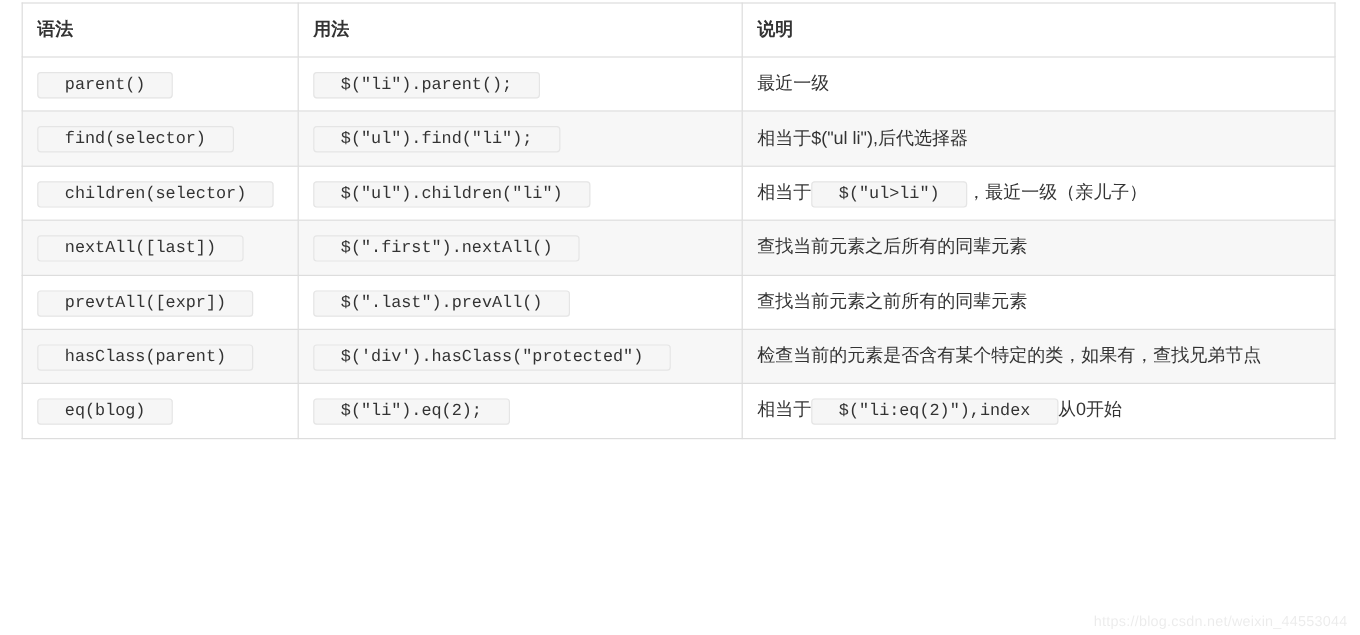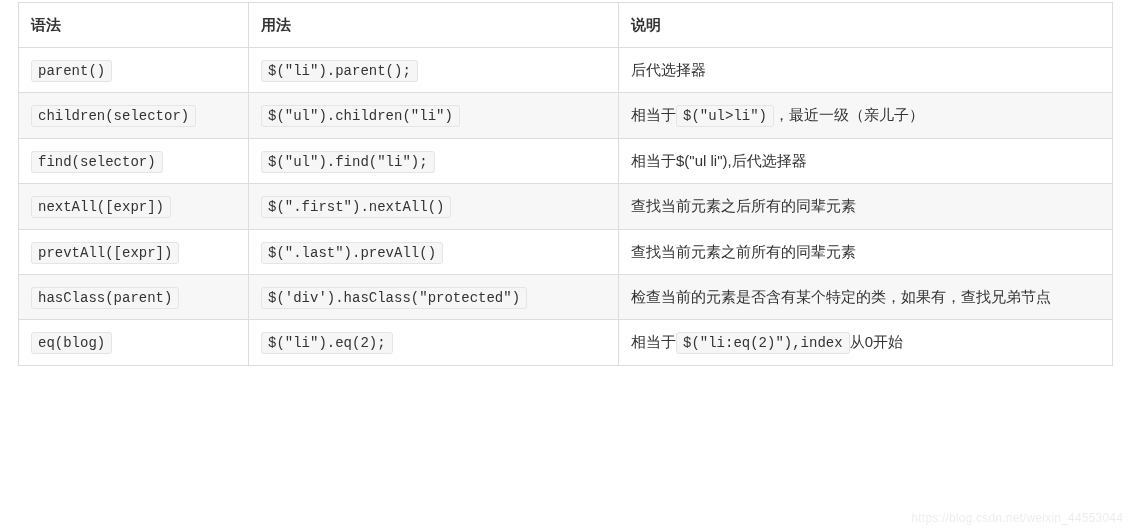--- a/index.html
+++ b/index.html
@@ -38,21 +38,21 @@
   }
   col.c1 { width: 230px; }
   col.c2 { width: 370px; }
   col.c3 { width: auto; }
   code {
     font-family: Consolas, "Courier New", monospace;
     font-size: 14px;
     background: #f6f6f6;
     border: 1px solid #e5e5e5;
     border-radius: 3px;
-    padding: 2px 6px;
+    padding: 2px 22px;
     color: #333;
     white-space: nowrap;
   }
   .desc-text { }
   .watermark {
     position: absolute;
     right: 10px;
     bottom: 4px;
     font-size: 12px;
     color: rgba(0,0,0,0.08);
@@ -77,34 +77,34 @@
     <tr>
       <th>语法</th>
       <th>用法</th>
       <th>说明</th>
     </tr>
   </thead>
   <tbody id="tbody">
           <tr>
             <td><code>parent()</code></td>
             <td><code>$("li").parent();</code></td>
-            <td><span class="desc-text">后代选择器</span></td>
+            <td><span class="desc-text">最近一级</span></td>
+          </tr>
+          <tr>
+            <td><code>find(selector)</code></td>
+            <td><code>$("ul").find("li");</code></td>
+            <td><span class="desc-text">相当于$("ul li"),后代选择器</span></td>
           </tr>
           <tr>
             <td><code>children(selector)</code></td>
             <td><code>$("ul").children("li")</code></td>
             <td><span class="desc-text">相当于</span><code>$("ul&gt;li")</code><span class="desc-text">，最近一级（亲儿子）</span></td>
           </tr>
           <tr>
-            <td><code>find(selector)</code></td>
-            <td><code>$("ul").find("li");</code></td>
-            <td><span class="desc-text">相当于$("ul li"),后代选择器</span></td>
-          </tr>
-          <tr>
-            <td><code>nextAll([expr])</code></td>
+            <td><code>nextAll([last])</code></td>
             <td><code>$(".first").nextAll()</code></td>
             <td><span class="desc-text">查找当前元素之后所有的同辈元素</span></td>
           </tr>
           <tr>
             <td><code>prevtAll([expr])</code></td>
             <td><code>$(".last").prevAll()</code></td>
             <td><span class="desc-text">查找当前元素之前所有的同辈元素</span></td>
           </tr>
           <tr>
             <td><code>hasClass(parent)</code></td>

